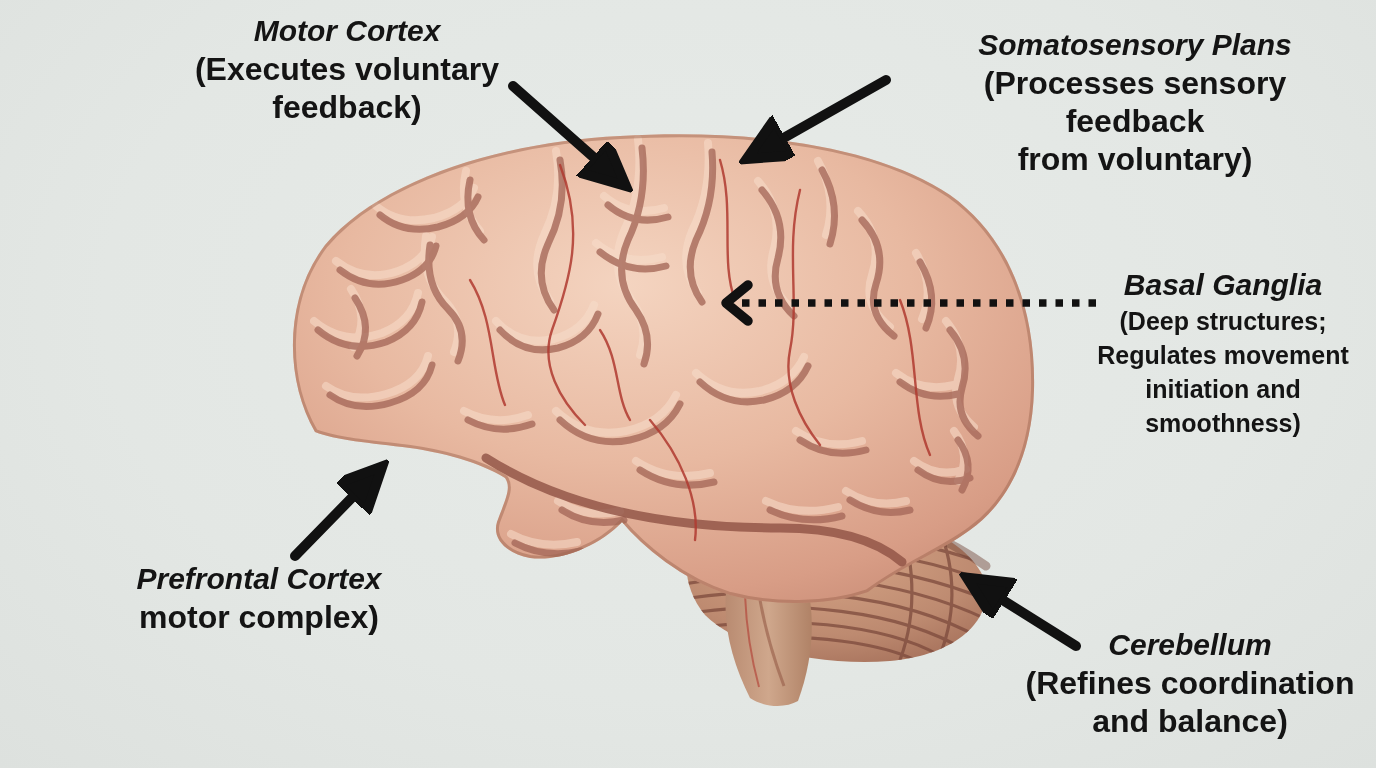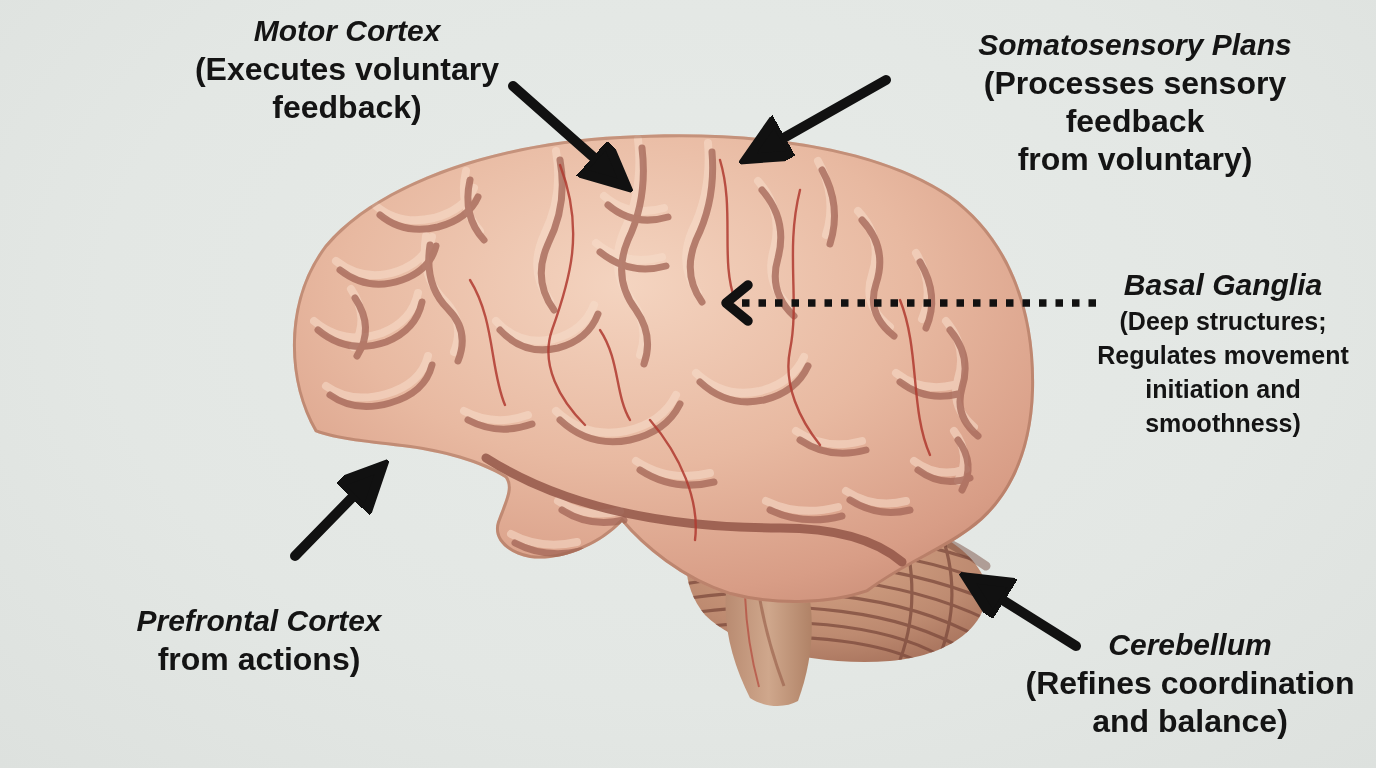--- a/index.html
+++ b/index.html
@@ -185,23 +185,23 @@
   </div>
 
   <div class="label" style="left:1063px; top:266px; width:320px;">
     <div class="label-title">Basal Ganglia</div>
     <div class="label-line label-sub">(Deep structures;</div>
     <div class="label-line label-sub">Regulates movement</div>
     <div class="label-line label-sub">initiation and</div>
     <div class="label-line label-sub">smoothness)</div>
   </div>
 
-  <div class="label" style="left:87px; top:560px; width:344px;margin-top:42px;">
+  <div class="label" style="left:87px; top:560px; width:344px;">
     <div class="label-title">Prefrontal Cortex</div>
-    <div class="label-line">from actions)</div>
+    <div class="label-line">motor complex)</div>
   </div>
 
   <div class="label" style="left:1010px; top:626px; width:360px;">
     <div class="label-title">Cerebellum</div>
     <div class="label-line">(Refines coordination</div>
     <div class="label-line">and balance)</div>
   </div>
 
 </div>
 

